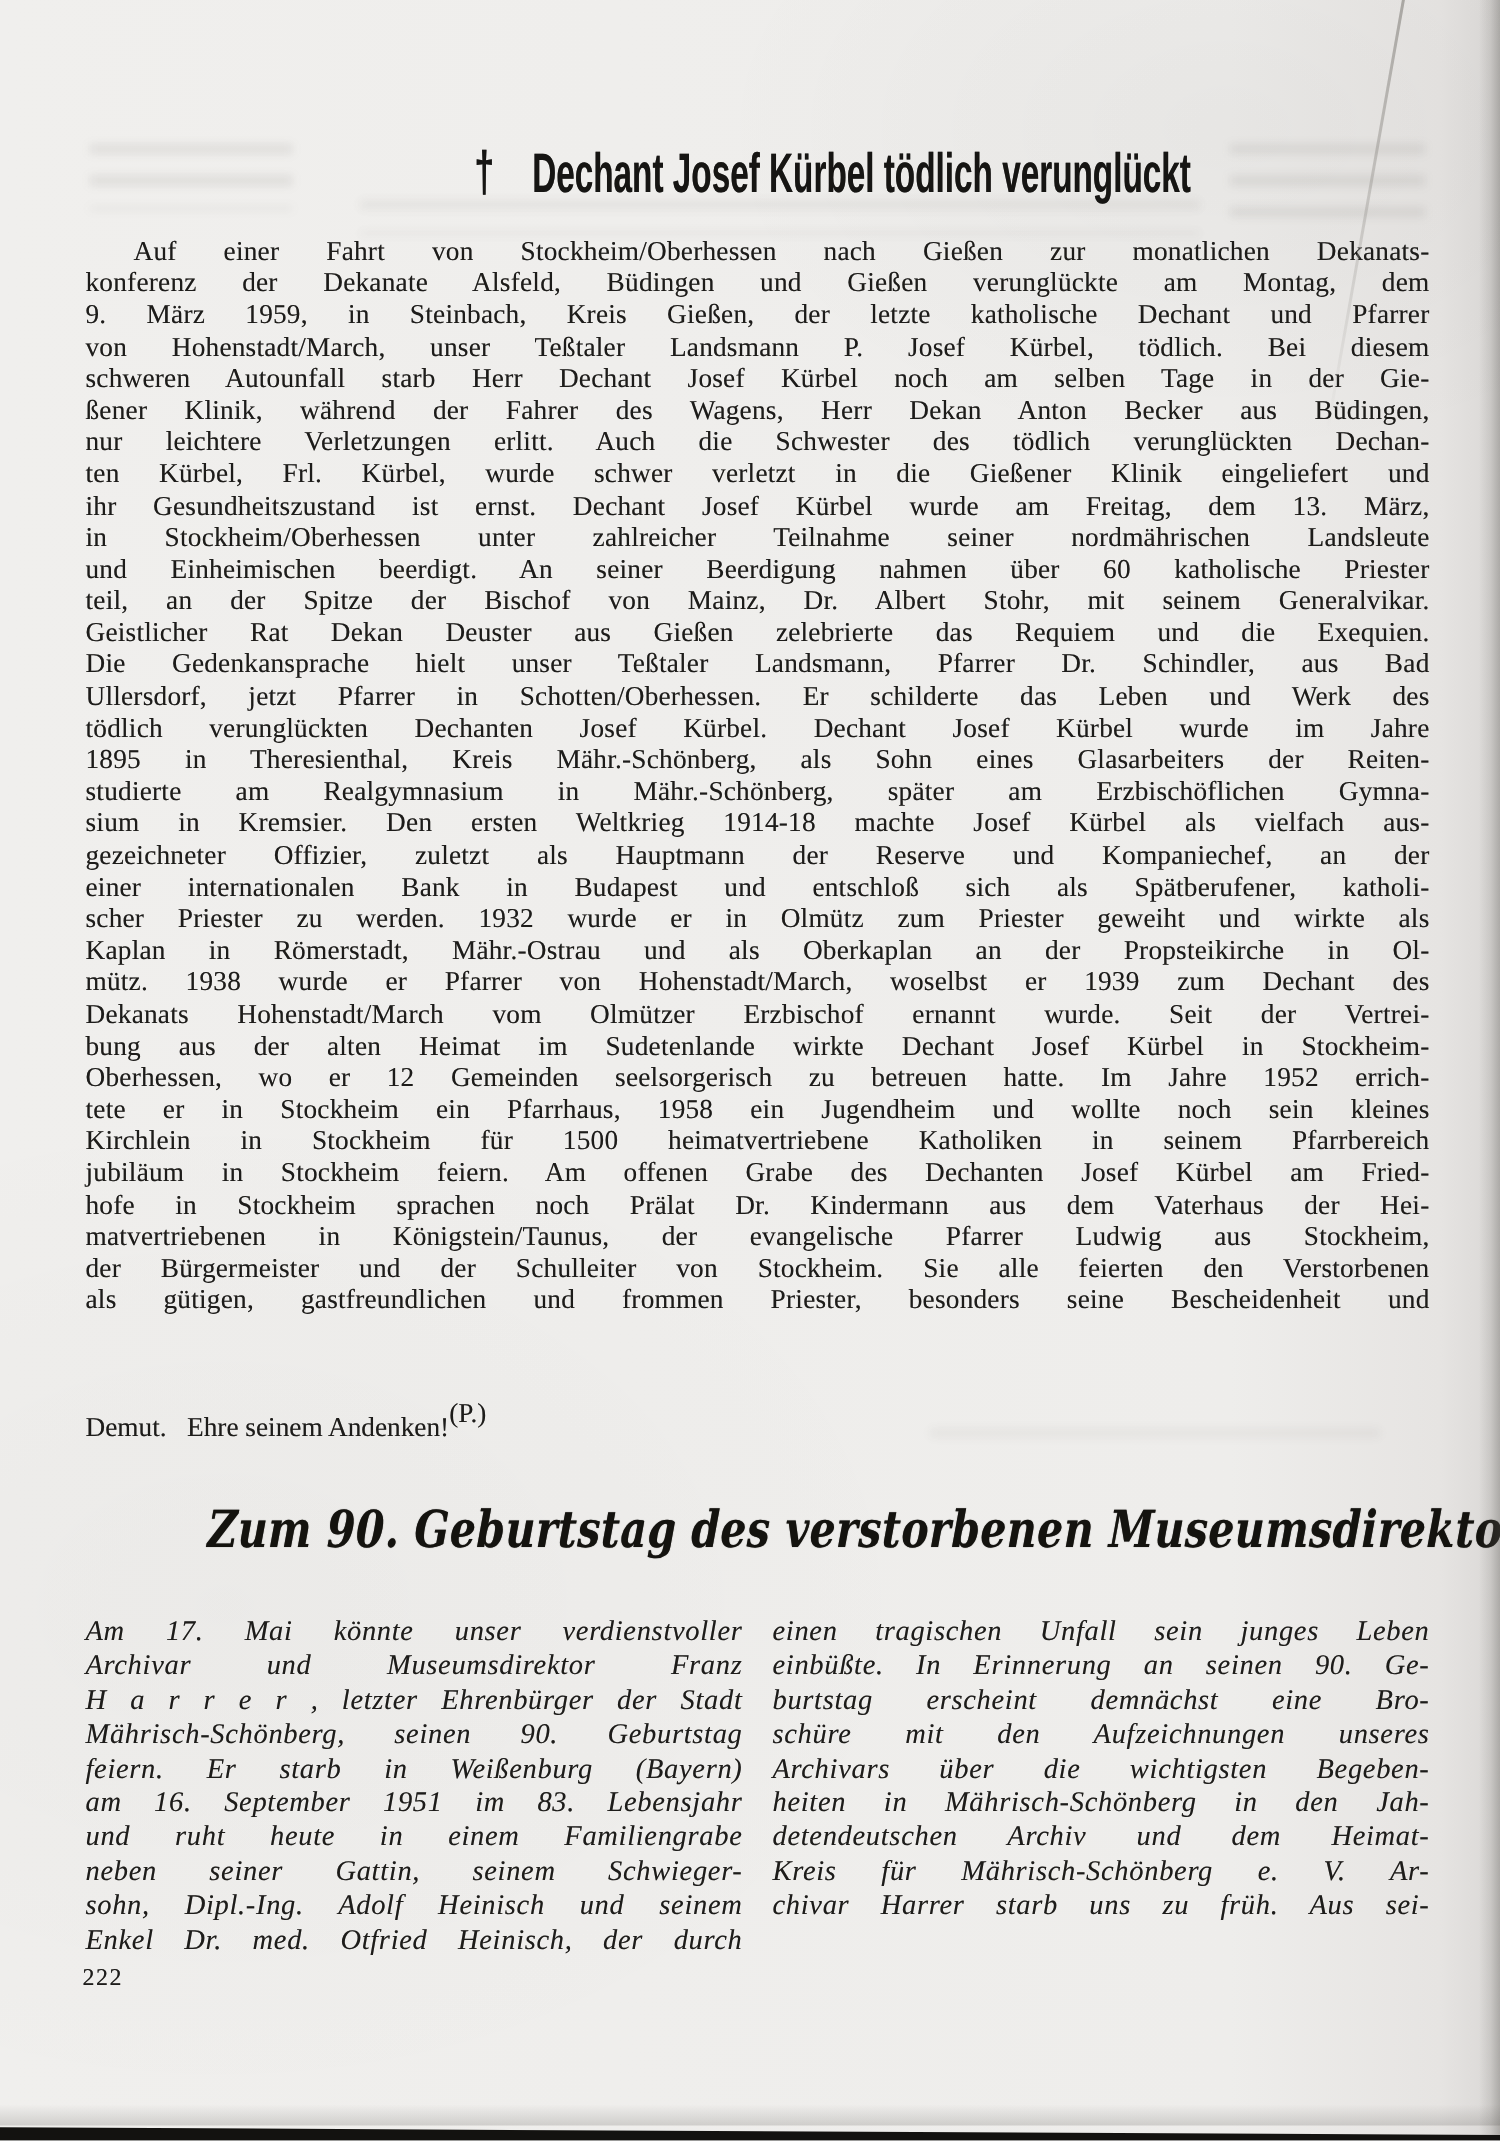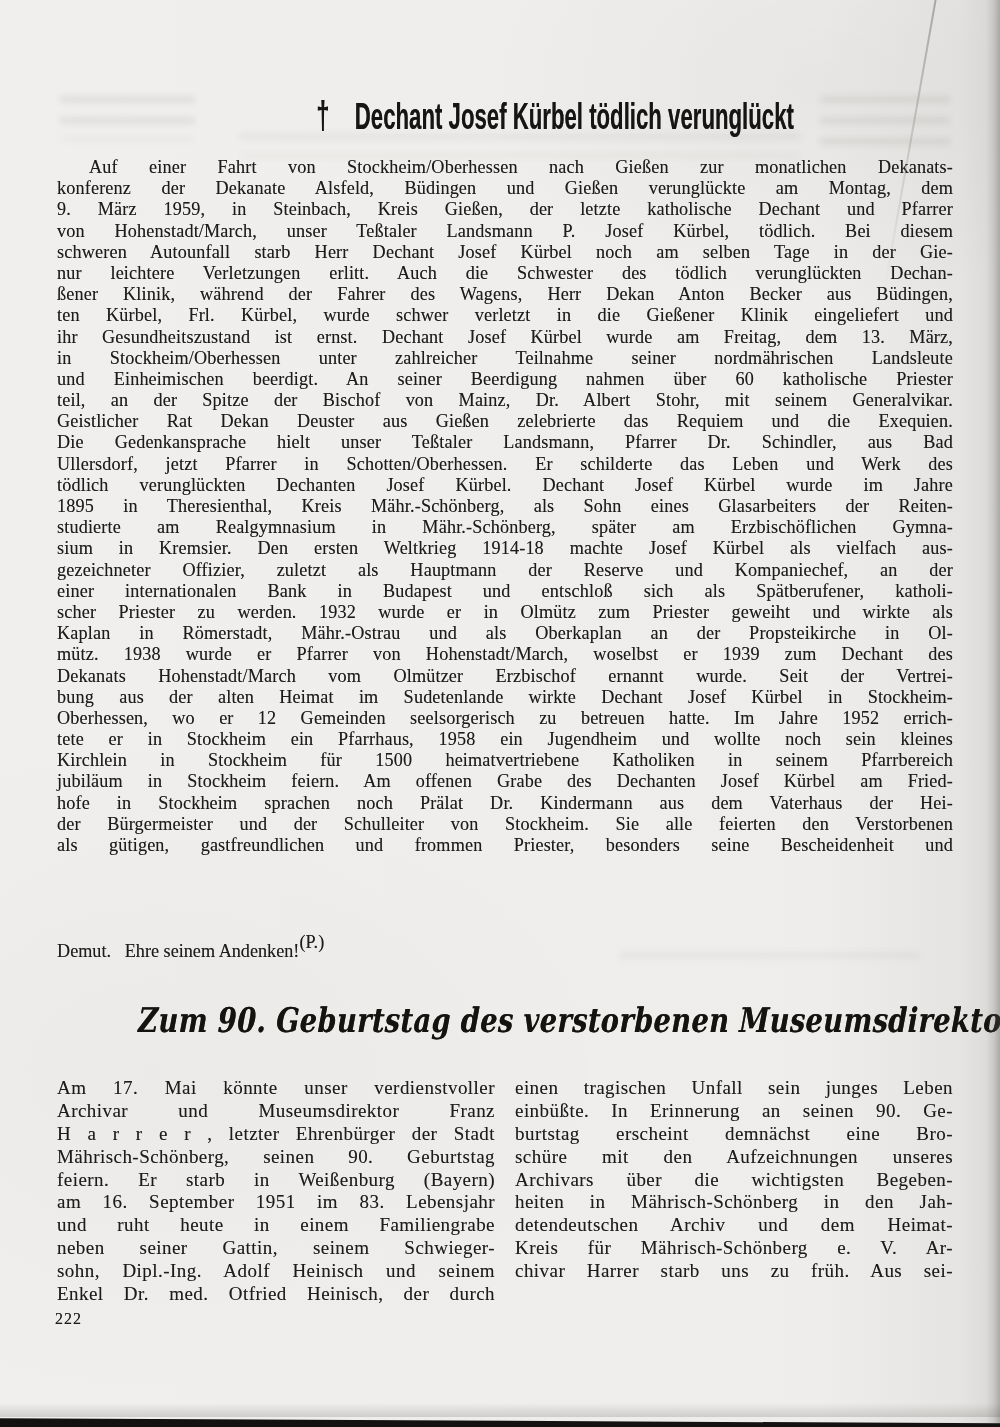--- a/index.html
+++ b/index.html
@@ -69,21 +69,21 @@
     font-size: 34px;
     letter-spacing: 0.5px;
     color: #14130f;
     text-shadow: 0 0 0.6px rgba(18,16,12,0.7);
   }
 
   .a2-columns {
     position: absolute; top: 1077px; left: 57px; width: 896px;
     display: flex; gap: 20px;
   }
-  .a2-col { width: 438px; }
+  .a2-col { width: 438px; font-style: italic; }
   .a2-col .cline {
     font-size: 19px;
     line-height: 22.9px;
     height: 22.9px;
     text-align: justify;
     text-align-last: justify;
     letter-spacing: 0.45px;
     word-spacing: 1.5px;
     white-space: nowrap;
     text-shadow: 0 0 0.4px rgba(25,23,20,0.4);
@@ -143,22 +143,22 @@
   <div class="a1-title">
     <span class="a1-title-inner"><span class="a1-cross">†</span><span>Dechant Josef Kürbel tödlich verunglückt</span></span>
   </div>
 
   <div class="a1-body">
       <div class="line">Auf einer Fahrt von Stockheim/Oberhessen nach Gießen zur monatlichen Dekanats-</div>
       <div class="line">konferenz der Dekanate Alsfeld, Büdingen und Gießen verunglückte am Montag, dem</div>
       <div class="line">9. März 1959, in Steinbach, Kreis Gießen, der letzte katholische Dechant und Pfarrer</div>
       <div class="line">von Hohenstadt/March, unser Teßtaler Landsmann P. Josef Kürbel, tödlich. Bei diesem</div>
       <div class="line">schweren Autounfall starb Herr Dechant Josef Kürbel noch am selben Tage in der Gie-</div>
+      <div class="line">ßener Klinik, während der Fahrer des Wagens, Herr Dekan Anton Becker aus Büdingen,</div>
       <div class="line">nur leichtere Verletzungen erlitt. Auch die Schwester des tödlich verunglückten Dechan-</div>
-      <div class="line">ßener Klinik, während der Fahrer des Wagens, Herr Dekan Anton Becker aus Büdingen,</div>
       <div class="line">ten Kürbel, Frl. Kürbel, wurde schwer verletzt in die Gießener Klinik eingeliefert und</div>
       <div class="line">ihr Gesundheitszustand ist ernst. Dechant Josef Kürbel wurde am Freitag, dem 13. März,</div>
       <div class="line">in Stockheim/Oberhessen unter zahlreicher Teilnahme seiner nordmährischen Landsleute</div>
       <div class="line">und Einheimischen beerdigt. An seiner Beerdigung nahmen über 60 katholische Priester</div>
       <div class="line">teil, an der Spitze der Bischof von Mainz, Dr. Albert Stohr, mit seinem Generalvikar.</div>
       <div class="line">Geistlicher Rat Dekan Deuster aus Gießen zelebrierte das Requiem und die Exequien.</div>
       <div class="line">Die Gedenkansprache hielt unser Teßtaler Landsmann, Pfarrer Dr. Schindler, aus Bad</div>
       <div class="line">Ullersdorf, jetzt Pfarrer in Schotten/Oberhessen. Er schilderte das Leben und Werk des</div>
       <div class="line">tödlich verunglückten Dechanten Josef Kürbel. Dechant Josef Kürbel wurde im Jahre</div>
       <div class="line">1895 in Theresienthal, Kreis Mähr.-Schönberg, als Sohn eines Glasarbeiters der Reiten-</div>
@@ -169,20 +169,21 @@
       <div class="line">scher Priester zu werden. 1932 wurde er in Olmütz zum Priester geweiht und wirkte als</div>
       <div class="line">Kaplan in Römerstadt, Mähr.-Ostrau und als Oberkaplan an der Propsteikirche in Ol-</div>
       <div class="line">mütz. 1938 wurde er Pfarrer von Hohenstadt/March, woselbst er 1939 zum Dechant des</div>
       <div class="line">Dekanats Hohenstadt/March vom Olmützer Erzbischof ernannt wurde. Seit der Vertrei-</div>
       <div class="line">bung aus der alten Heimat im Sudetenlande wirkte Dechant Josef Kürbel in Stockheim-</div>
       <div class="line">Oberhessen, wo er 12 Gemeinden seelsorgerisch zu betreuen hatte. Im Jahre 1952 errich-</div>
       <div class="line">tete er in Stockheim ein Pfarrhaus, 1958 ein Jugendheim und wollte noch sein kleines</div>
       <div class="line">Kirchlein in Stockheim für 1500 heimatvertriebene Katholiken in seinem Pfarrbereich</div>
       <div class="line">jubiläum in Stockheim feiern. Am offenen Grabe des Dechanten Josef Kürbel am Fried-</div>
       <div class="line">hofe in Stockheim sprachen noch Prälat Dr. Kindermann aus dem Vaterhaus der Hei-</div>
+      <div class="line">matvertriebenen in Königstein/Taunus, der evangelische Pfarrer Ludwig aus Stockheim,</div>
       <div class="line">der Bürgermeister und der Schulleiter von Stockheim. Sie alle feierten den Verstorbenen</div>
       <div class="line">als gütigen, gastfreundlichen und frommen Priester, besonders seine Bescheidenheit und</div>
     </div>
 
   <div class="a1-lastline">
     <span>Demut.  Ehre seinem Andenken!</span>
     <span class="a1-sign">(P.)</span>
   </div>
 
   <div class="a2-title">

